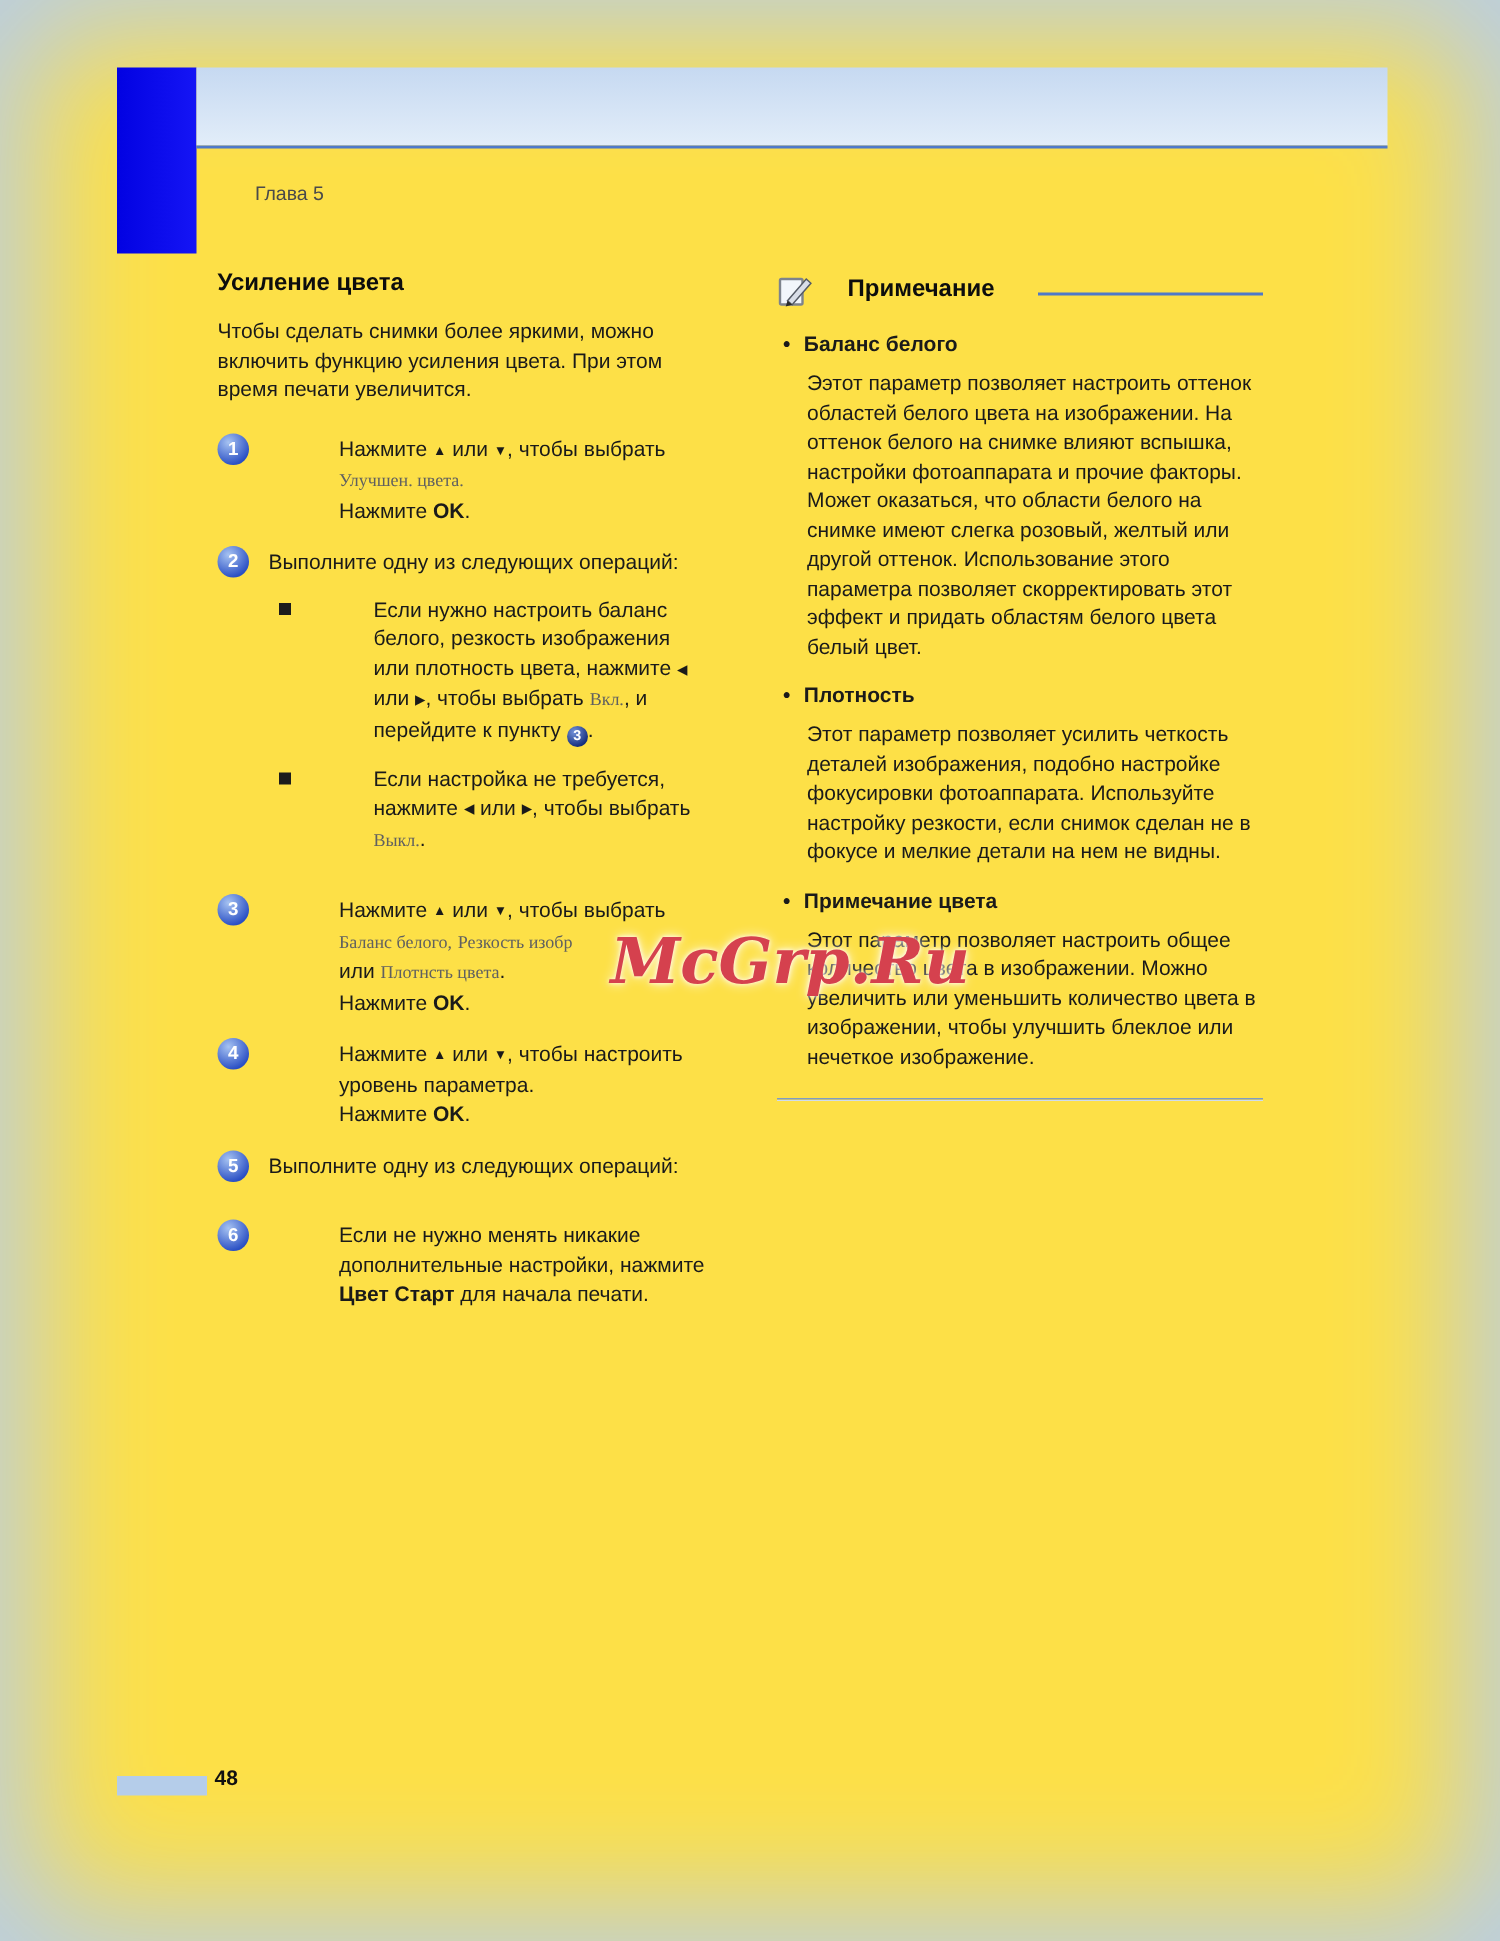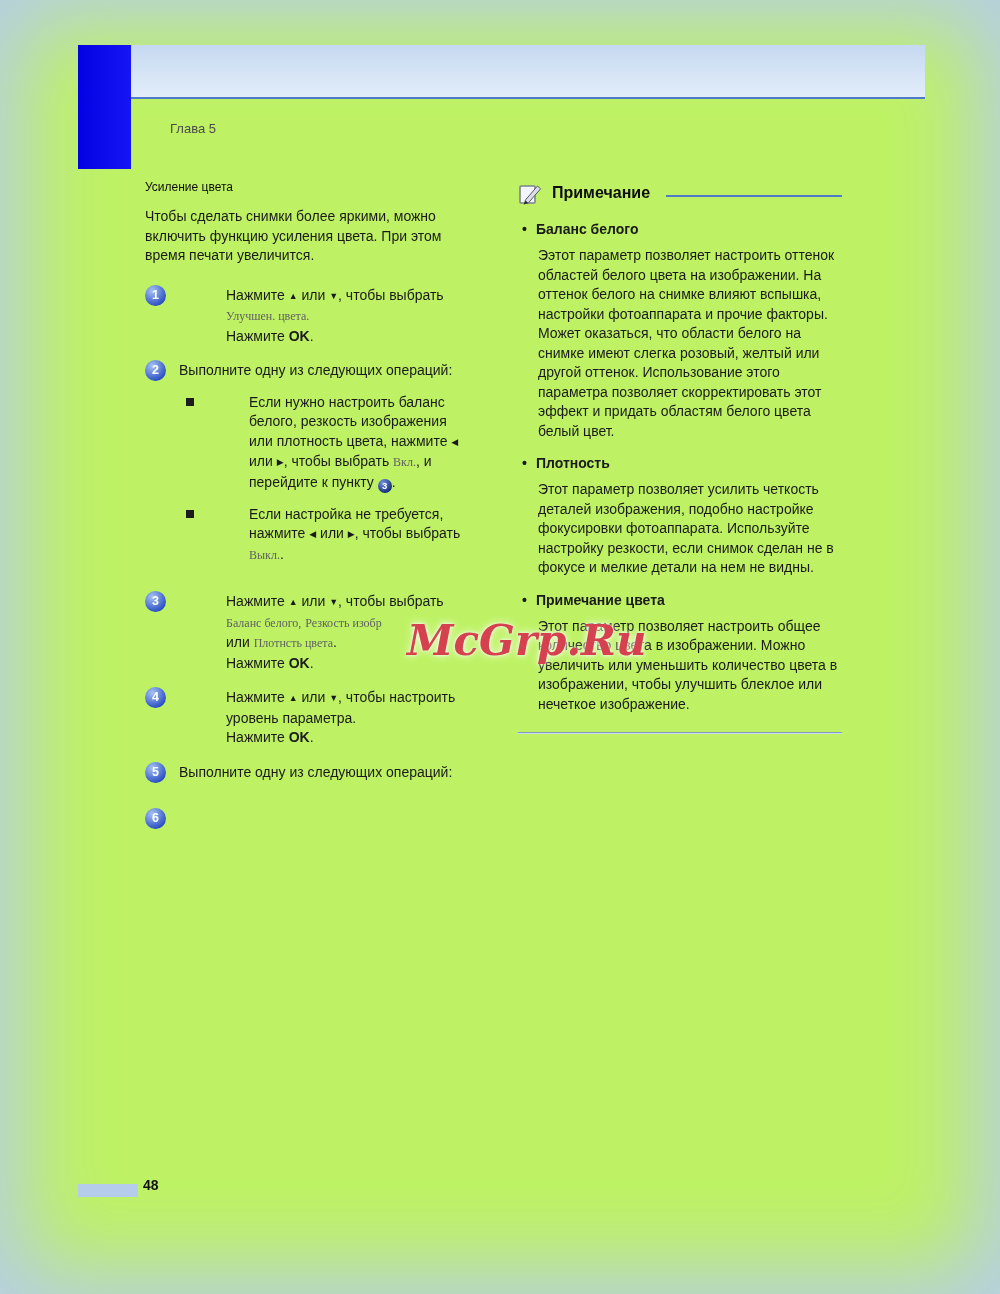--- a/index.html
+++ b/index.html
@@ -4,21 +4,21 @@
 <style>
   * { margin:0; padding:0; box-sizing:border-box; }
   html,body { width:1000px; }
   body {
     font-family:"Liberation Sans", sans-serif;
     background:#eef3fa;
   }
   .page {
     position:relative;
     width:1000px; height:1294px;
-    background:#bef264;
+    background:#fde047;
     box-shadow: inset 0 0 85px 22px #b7cde9;
     overflow:hidden;
   }
   .chapter-block {
     position:absolute; left:78px; top:45px;
     width:53px; height:124px;
     background:linear-gradient(to right,#0202e2,#1515f5);
   }
   .header-band {
     position:absolute; left:131px; top:45px;
@@ -27,21 +27,21 @@
     border-bottom:2px solid #4f79c9;
   }
   .chapter-label {
     position:absolute; left:170px; top:121px;
     font-size:13px; color:#4a4a4a;
   }
 
   .left-col { position:absolute; left:145px; top:180px; width:325px; color:#1a1a1a; }
   .right-col { position:absolute; left:518px; top:180px; width:324px; color:#1a1a1a; }
 
-  .heading { font-size:12px; font-weight:normal; color:#0d0d0d; margin-bottom:13px; }
+  .heading { font-size:16px; font-weight:bold; color:#0d0d0d; margin-bottom:13px; }
   .intro { font-size:14px; line-height:19.5px; margin-bottom:20px; }
 
   .step { display:flex; gap:13px; margin-bottom:15px; }
   .step-circle {
     flex:0 0 21px; width:21px; height:21px; border-radius:50%;
     background:radial-gradient(circle at 35% 28%, #a6c3f2, #2a4fc4 75%);
     color:#fff; font-size:12.5px; font-weight:bold;
     text-align:center; line-height:21px; margin-top:-1px;
   }
   .step-body { flex:1; font-size:14px; line-height:19.5px; }
@@ -56,21 +56,21 @@
   .mono { font-family:Liberation Serif, serif; color:#606060; font-size:12px; }
   .b { font-weight:bold; }
   .tri { font-size:9px; vertical-align:1px; }
   .ref {
     display:inline-block; width:14px; height:14px; border-radius:50%;
     background:radial-gradient(circle at 35% 28%, #7493da, #132c7c 75%);
     color:#fff; font-size:9.5px; font-weight:bold; font-style:normal;
     text-align:center; line-height:14px; vertical-align:-2px;
   }
 
-  .note-head { display:flex; align-items:center; gap:8px; margin-bottom:15px; }
+  .note-head { display:flex; align-items:center; gap:21px; margin-bottom:15px; }
   .note-icon { flex:0 0 26px; height:26px; }
   .note-title { font-size:16px; font-weight:bold; color:#0d0d0d; }
   .note-rule { flex:1; height:2px; background:#4f79c9; margin-left:8px; margin-top:5px; }
 
   .note-item-head { display:flex; gap:9px; margin:14px 0 9px 4px; font-size:14px; font-weight:bold; }
   .note-item-body { margin-left:20px; font-size:14px; line-height:19.5px; }
   .note-bottom-rule { border-top:1px solid #7f9cc4; margin-top:18px; box-shadow:0 1px 0 #cfdcee; }
 
   .watermark {
     position:absolute; left:407px; top:616px; z-index:5;
@@ -134,20 +134,21 @@
 
     <div class="step">
       <div class="step-circle">5</div>
       <div class="step-body">
         <div class="step-lead">Выполните одну из следующих операций:</div>
       </div>
     </div>
 
     <div class="step">
       <div class="step-circle">6</div>
+      <div class="step-body rich"><span>Если не нужно менять никакие дополнительные настройки, нажмите </span><span class="b">Цвет Старт</span><span> для начала печати.</span></div>
     </div>
   </div>
 
   <div class="right-col">
     <div class="note-head">
       <span class="note-icon">
         <svg width="26" height="26" viewBox="0 0 26 26">
           <rect x="2" y="6" width="15" height="17" rx="1" fill="#f2f6fb" stroke="#7d838d" stroke-width="1.6"></rect>
           <path d="M7 20.5 L19.5 6 L22.6 8.8 L10.1 23.2 Z" fill="#d9dee8" stroke="#555b66" stroke-width="1"></path>
           <path d="M7 20.5 L10.1 23.2 L5.8 24.4 Z" fill="#2b2b2b"></path>

